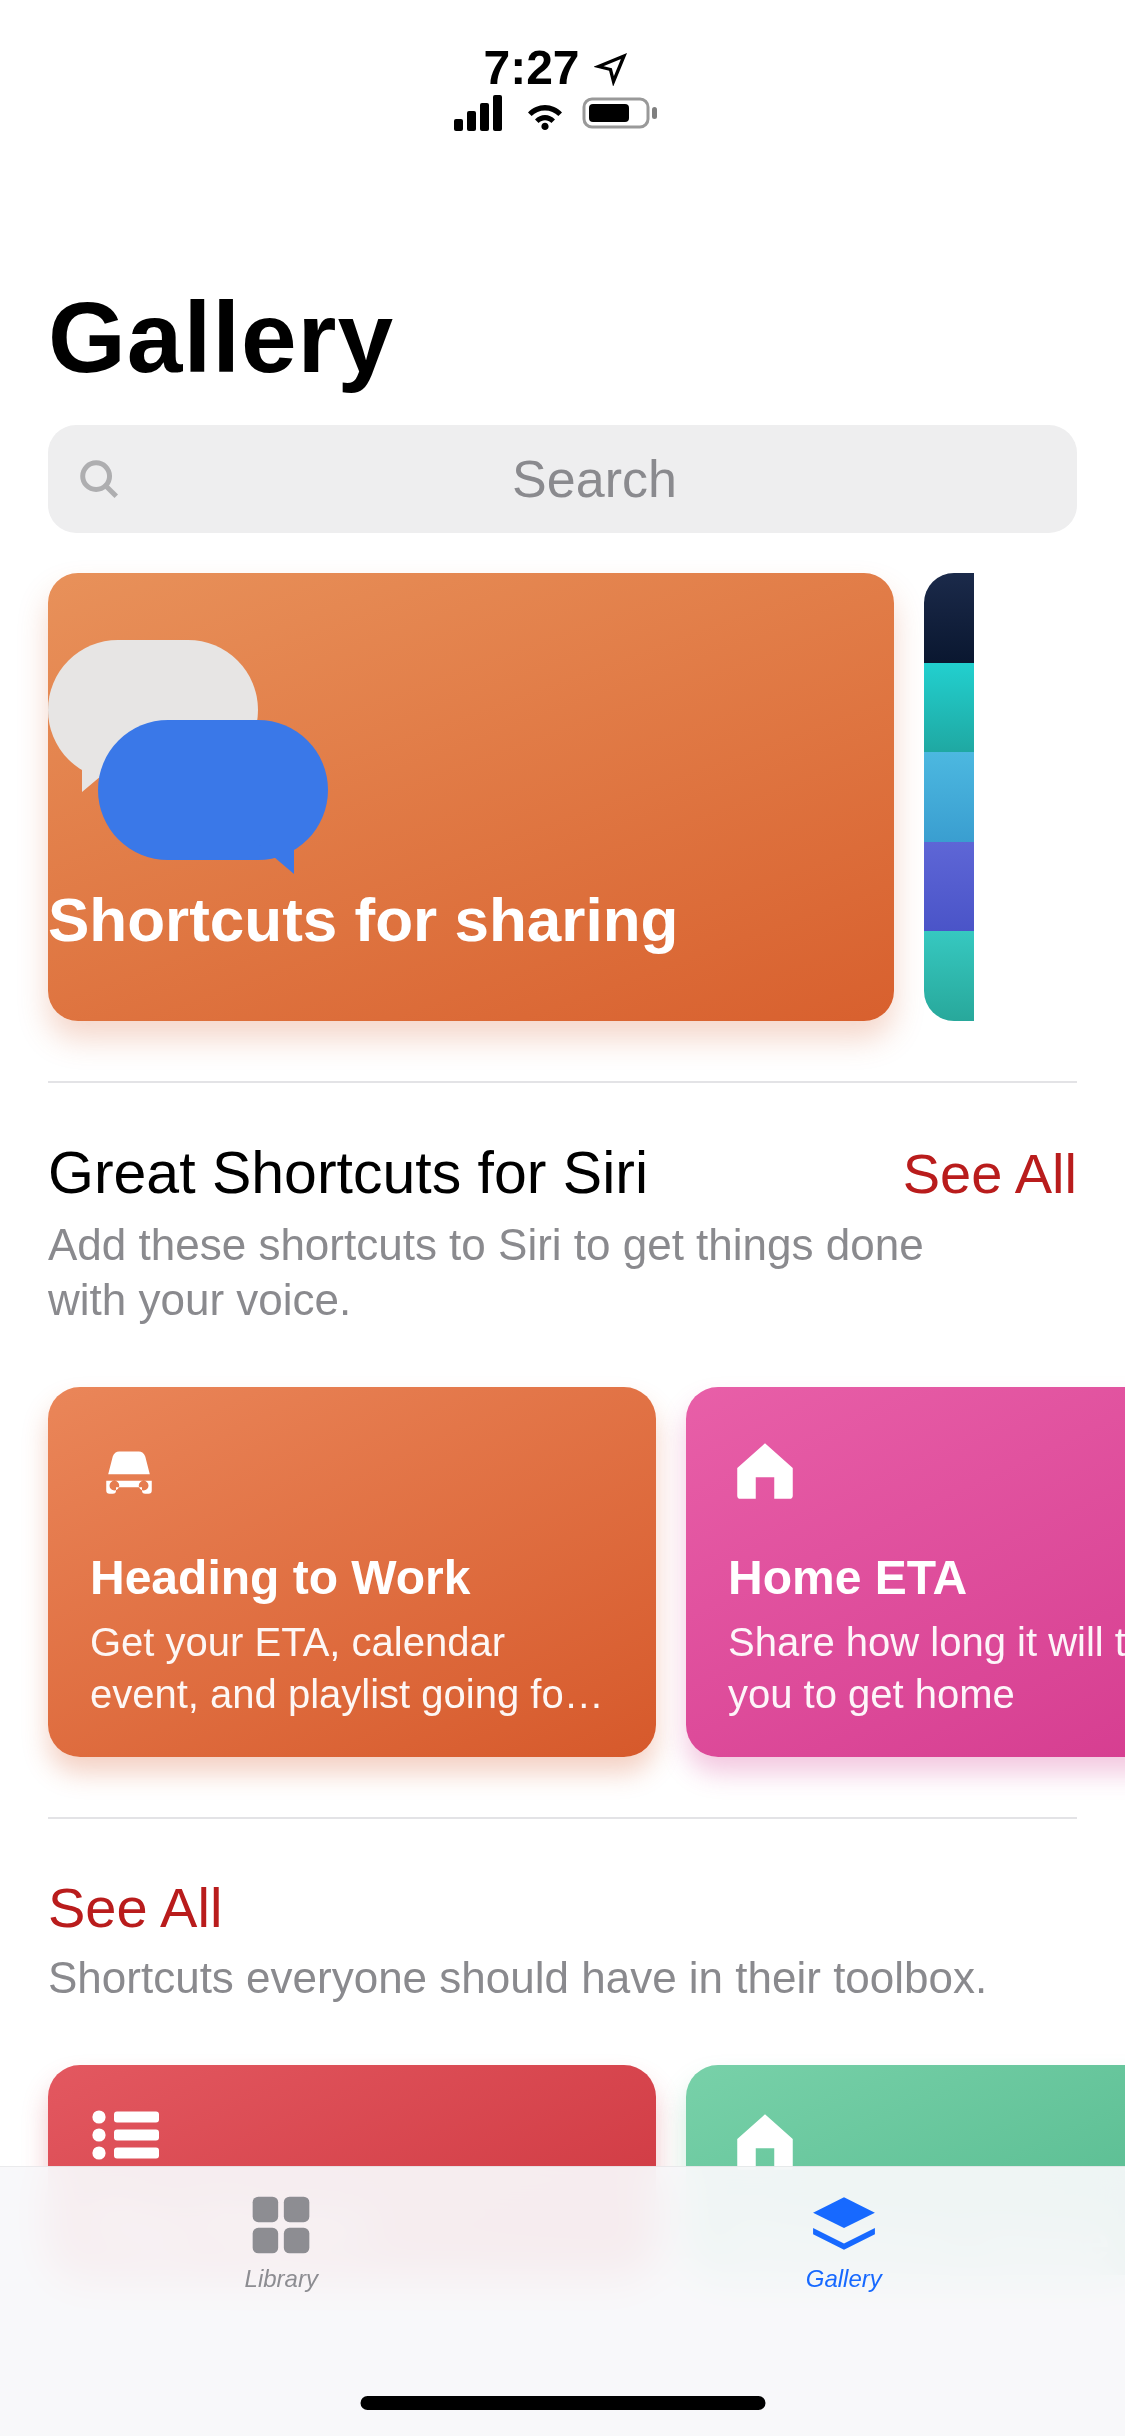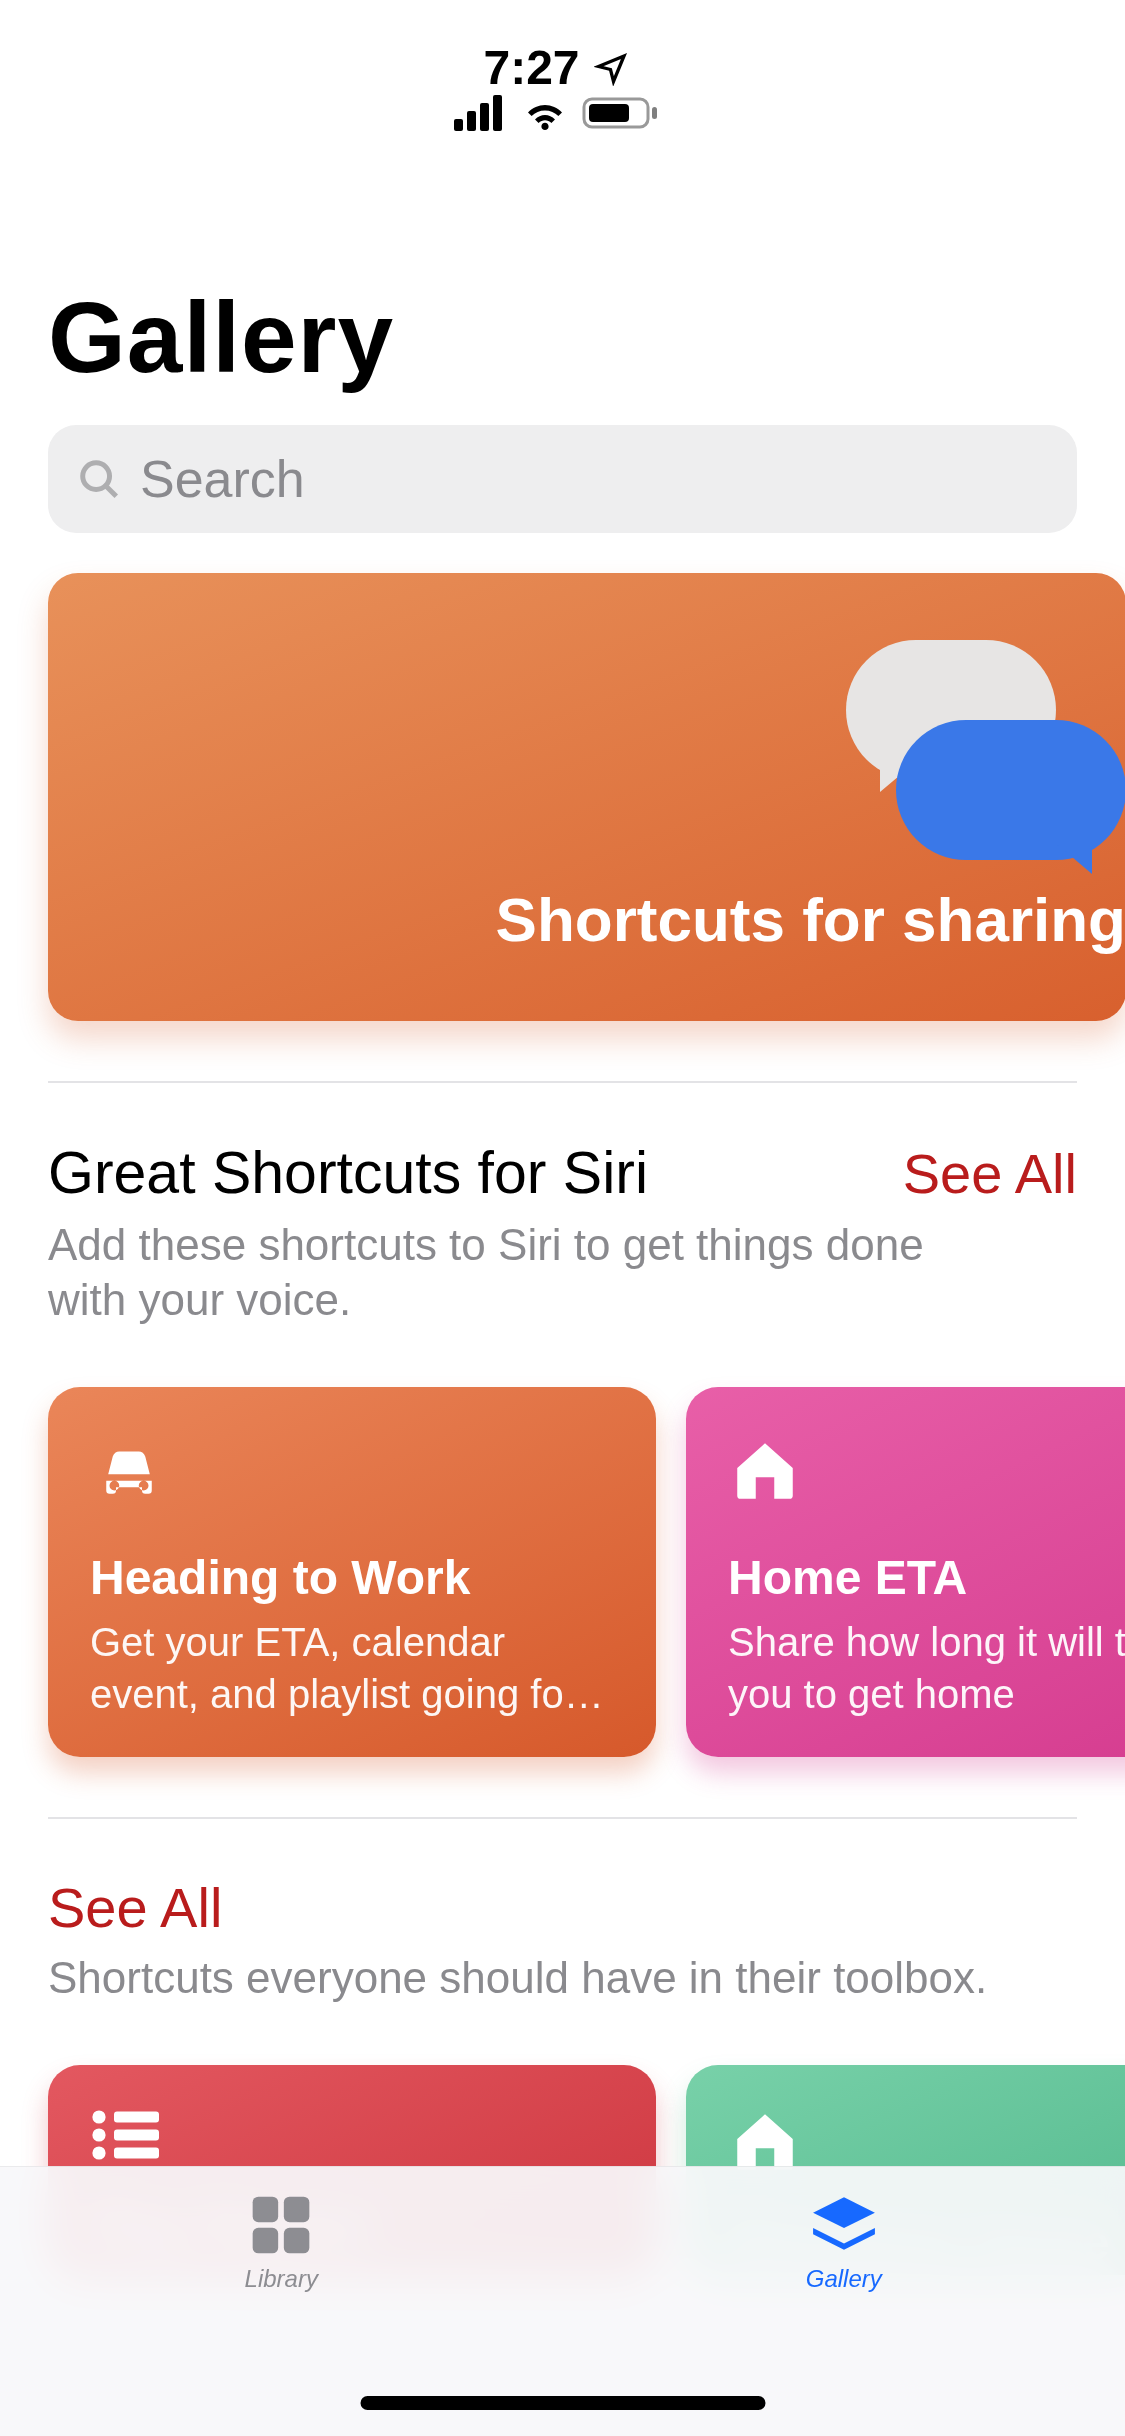--- a/index.html
+++ b/index.html
@@ -10,26 +10,26 @@
   .status-time { font-size: 48px; font-weight: 600; display: flex; align-items: center; gap: 14px; }
   .status-right { display: flex; align-items: center; gap: 12px; }
   
   
   .page-title { font-size: 100px; font-weight: 700; letter-spacing: 1px; padding: 150px 48px 30px; }
   
   
   .search-wrap { padding: 0 48px 40px; }
   .search-field { display: flex; align-items: center; background: #eeeeef; border-radius: 28px; height: 108px; padding: 0 28px; gap: 18px; }
   .search-field svg { flex-shrink: 0; opacity: 0.55; }
-  .search-input { border: none; outline: none; background: transparent; font-size: 52px; color: #333; width: 100%; font-family: inherit; }
+  .search-input { border: none; outline: none; background: transparent; font-size: 52px; color: #333; width: 100%; font-family: inherit; text-align: center; }
   .search-input::placeholder { color: #8a8a8e; }
   
   
   .hero-strip { display: flex; gap: 30px; padding-left: 48px; overflow: visible; margin-bottom: 60px; }
-  .hero-card { width: 1078px; height: 448px; border-radius: 30px; background: linear-gradient(160deg, #e8915a 0%, #d8602e 100%); display: flex; flex-direction: column; align-items: flex-end; justify-content: center; gap: 24px; flex-shrink: 0; box-shadow: 0 18px 30px rgba(216,96,46,0.25); }
+  .hero-card { width: 846px; height: 448px; border-radius: 30px; background: linear-gradient(160deg, #e8915a 0%, #d8602e 100%); display: flex; flex-direction: column; align-items: flex-start; justify-content: center; gap: 24px; flex-shrink: 0; box-shadow: 0 18px 30px rgba(216,96,46,0.25); }
   .hero-bubbles { position: relative; width: 280px; height: 220px; }
   .bubble-back { position: absolute; top: 0; left: 0; width: 210px; height: 140px; background: #e7e5e4; border-radius: 70px; }
   .bubble-back::after { content:""; position:absolute; bottom:-12px; left:34px; width:0; height:0; border-right:38px solid transparent; border-top:32px solid #e7e5e4; }
   .bubble-front { position: absolute; bottom: 0; right: 0; width: 230px; height: 140px; background: #3a78e8; border-radius: 70px; }
   .bubble-front::after { content:""; position:absolute; bottom:-14px; right:34px; width:0; height:0; border-left:40px solid transparent; border-top:34px solid #3a78e8; }
   .hero-title { color: #fff; font-size: 62px; font-weight: 600; }
   .hero-peek { width: 50px; height: 448px; border-radius: 30px 0 0 30px; overflow: hidden; flex-shrink: 0; background: linear-gradient(180deg, #1b2a4a 0%, #0a1730 20%, #22d0cf 20%, #1fa8a2 40%, #4cb8e0 40%, #3a9ed0 60%, #5e66d6 60%, #4a54c8 80%, #36c8c0 80%, #28a89b 100%); }
 
   .divider { height: 2px; background: #e3e3e6; margin: 0 48px; }
   

